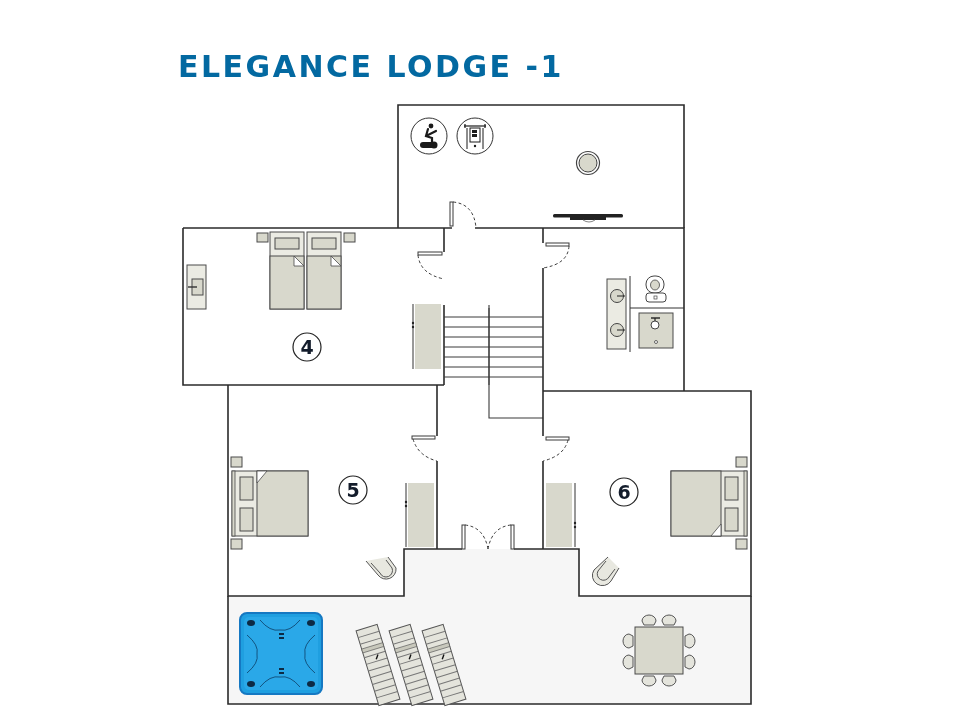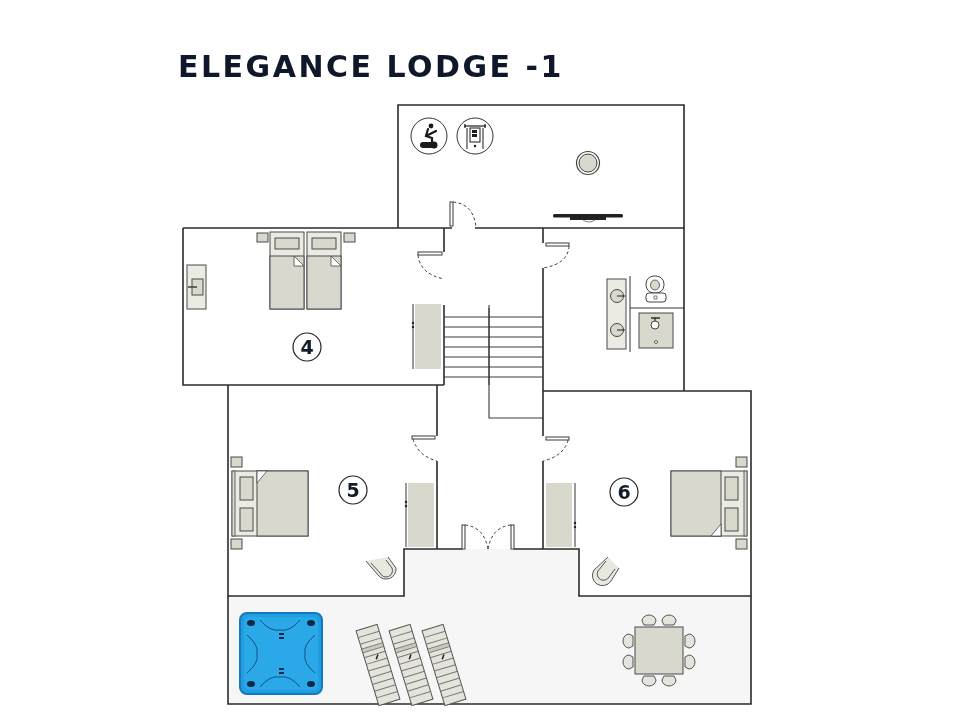--- a/index.html
+++ b/index.html
@@ -1,20 +1,20 @@
 <!DOCTYPE html>
 <html><head>
 <meta charset="utf-8">
 <style>
   html, body { margin: 0; padding: 0; background: #ffffff; }
   body { width: 960px; height: 720px; position: relative; overflow: hidden; font-family: "DejaVu Sans", sans-serif; }
   .title {
     position: absolute; left: 178px; top: 47px;
     font-family: "DejaVu Sans", sans-serif; font-weight: bold;
-    font-size: 30px; letter-spacing: 2.5px; color: #0f172a;
+    font-size: 30px; letter-spacing: 2.5px; color: #0369a1;
     line-height: 40px; white-space: nowrap;
   }
   svg.plan { position: absolute; left: 0; top: 0; }
   .room-label text { font-family: "DejaVu Sans", sans-serif; font-weight: bold; font-size: 19px; fill: #131c2b; }
   .wall { stroke: #2b2b2b; stroke-width: 1.6; fill: none; }
   .thin { stroke: #3a3a3a; stroke-width: 1.1; fill: none; }
   .furn { fill: #d8d8cc; stroke: #4a4a4a; stroke-width: 1; }
   .furn-light { fill: #ebebe3; stroke: #4a4a4a; stroke-width: 1; }
   .door-leaf { fill: #ffffff; stroke: #3a3a3a; stroke-width: 1; }
   .swing { stroke: #3a3a3a; stroke-width: 1; fill: none; stroke-dasharray: 3 2.5; }

